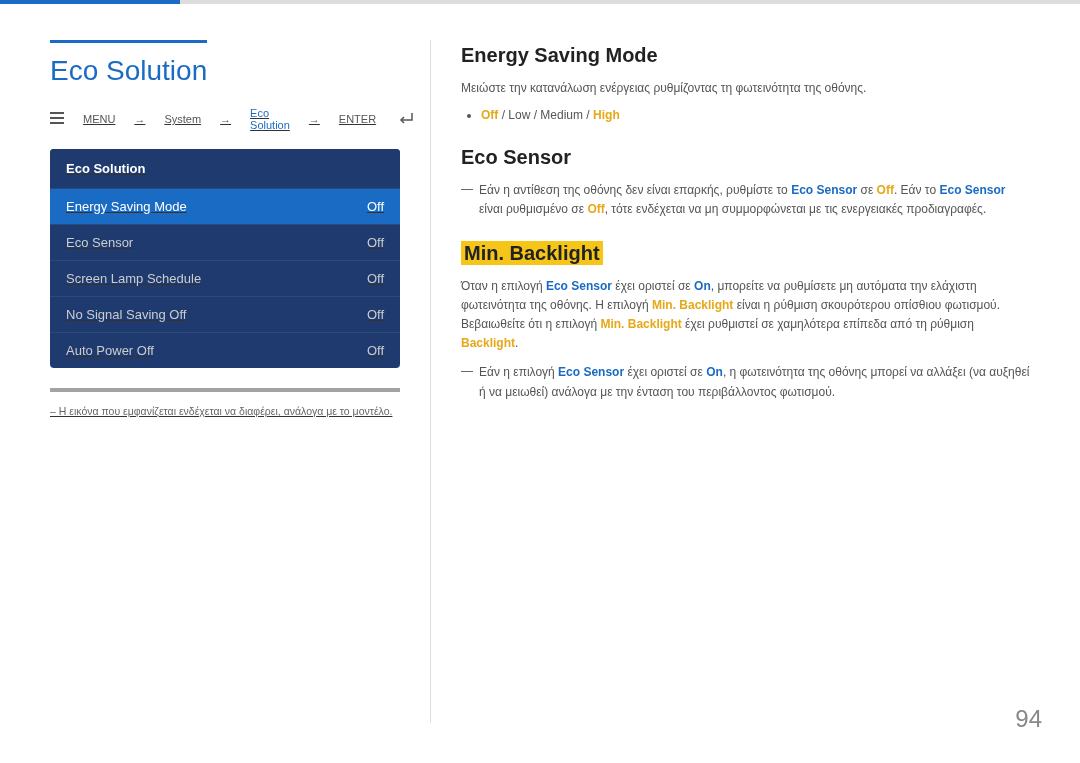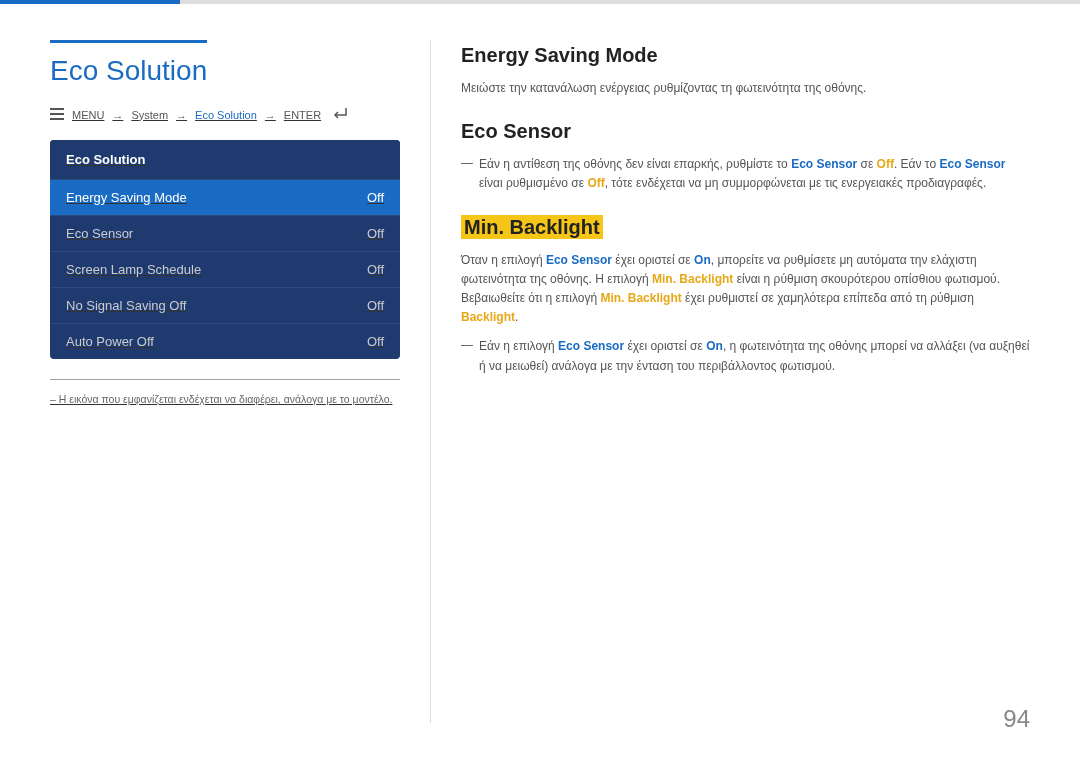--- a/index.html
+++ b/index.html
@@ -37,21 +37,21 @@
       padding-top: 12px;
       display: inline-block;
     }
 
     .breadcrumb {
       font-size: 11px;
       color: #555;
       margin-bottom: 18px;
       display: flex;
       align-items: center;
-      gap: 8px;
+      gap: 19px;
     }
 
     .breadcrumb .highlight {
       color: #1a6bc4;
     }
 
     
     .menu-panel {
       background: #1e3a6e;
       border-radius: 4px;
@@ -87,21 +87,21 @@
 
     .menu-item .item-value {
       color: inherit;
     }
 
     .footnote {
       font-size: 10.5px;
       color: #666;
       margin-top: 20px;
       padding-top: 12px;
-      border-top: 1px solid #a3a3a3;
+      border-top: 4px solid #a3a3a3;
       line-height: 1.5;
     }
 
     
     .right-col {
       flex: 1;
       padding-left: 30px;
       border-left: 1px solid #ddd;
     }
 
@@ -181,21 +181,21 @@
       color: #222;
       font-size: 20px;
       font-weight: 700;
       padding: 1px 3px;
     }
 
     
     .page-number {
       position: absolute;
       bottom: 30px;
-      right: 50px;
+      right: 38px;
       font-size: 24px;
       color: #888;
       font-weight: 300;
     }
 
     
     .top-line {
       position: absolute;
       top: 0;
       left: 0;
@@ -274,20 +274,27 @@
     </div>
 
     <p class="footnote">– Η εικόνα που εμφανίζεται ενδέχεται να διαφέρει, ανάλογα με το μοντέλο.</p>
   </div>
 
   <div class="right-col">
 
     <div class="section-block">
       <h2 class="section-title">Energy Saving Mode</h2>
       <p class="section-desc">Μειώστε την κατανάλωση ενέργειας ρυθμίζοντας τη φωτεινότητα της οθόνης.</p>
+      <ul class="bullet-list">
+        <li>
+          <span class="off-highlight">Off</span>
+          <span> / Low / Medium / </span>
+          <span class="off-highlight">High</span>
+        </li>
+      </ul>
     </div>
 
     <div class="section-block">
       <h2 class="section-title">Eco Sensor</h2>
       <div class="note-block">
         <span class="note-dash">―</span>
         <p class="note-text">
           Εάν η αντίθεση της οθόνης δεν είναι επαρκής, ρυθμίστε το <span class="eco-highlight">Eco Sensor</span> σε <span class="off-highlight">Off</span>. Εάν το <span class="eco-highlight">Eco Sensor</span> είναι ρυθμισμένο σε <span class="off-highlight">Off</span>, τότε ενδέχεται να μη συμμορφώνεται με τις ενεργειακές προδιαγραφές.
         </p>
       </div>

